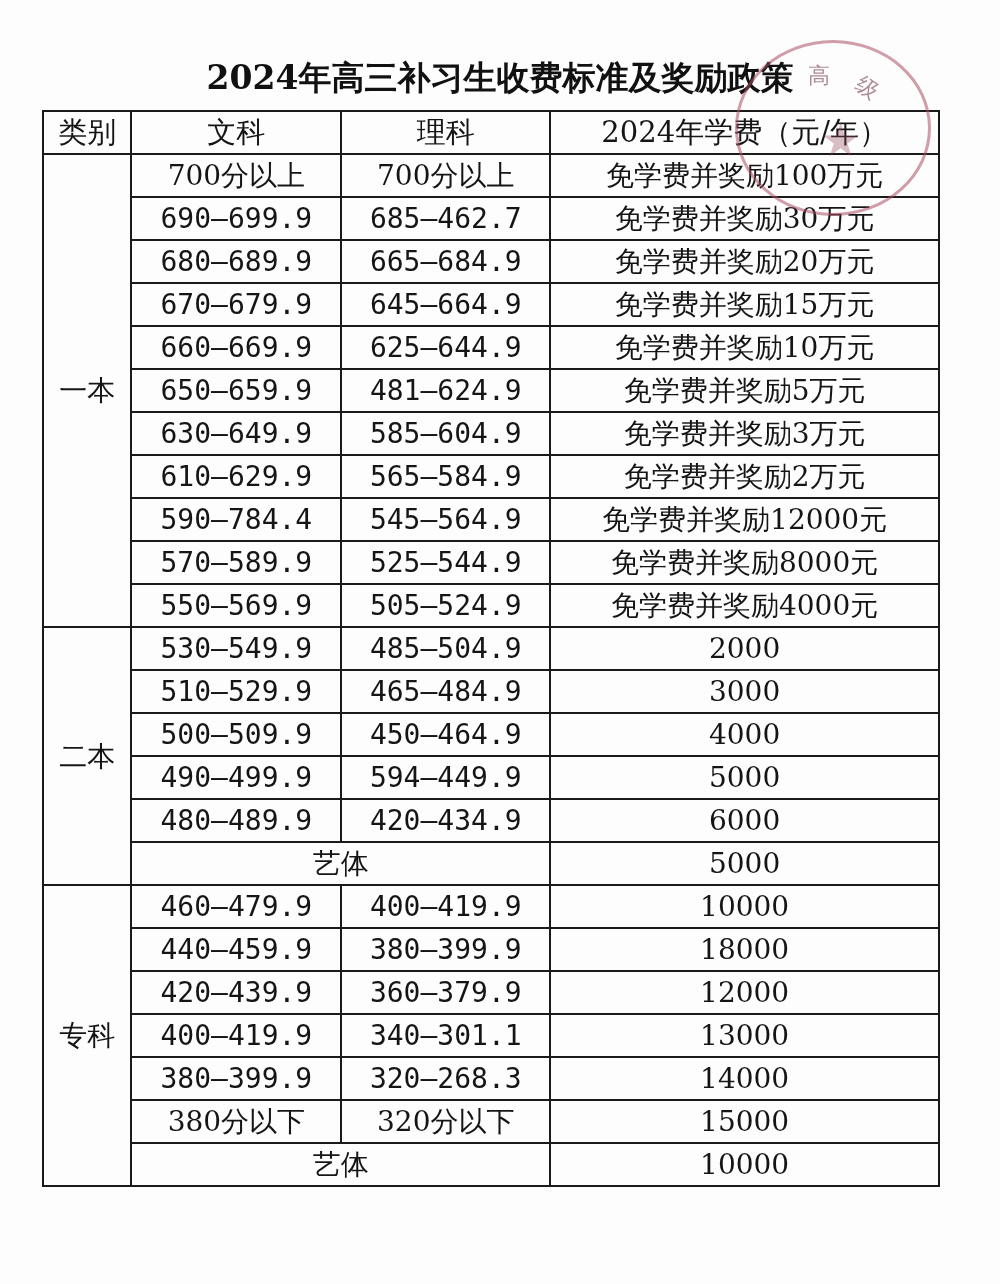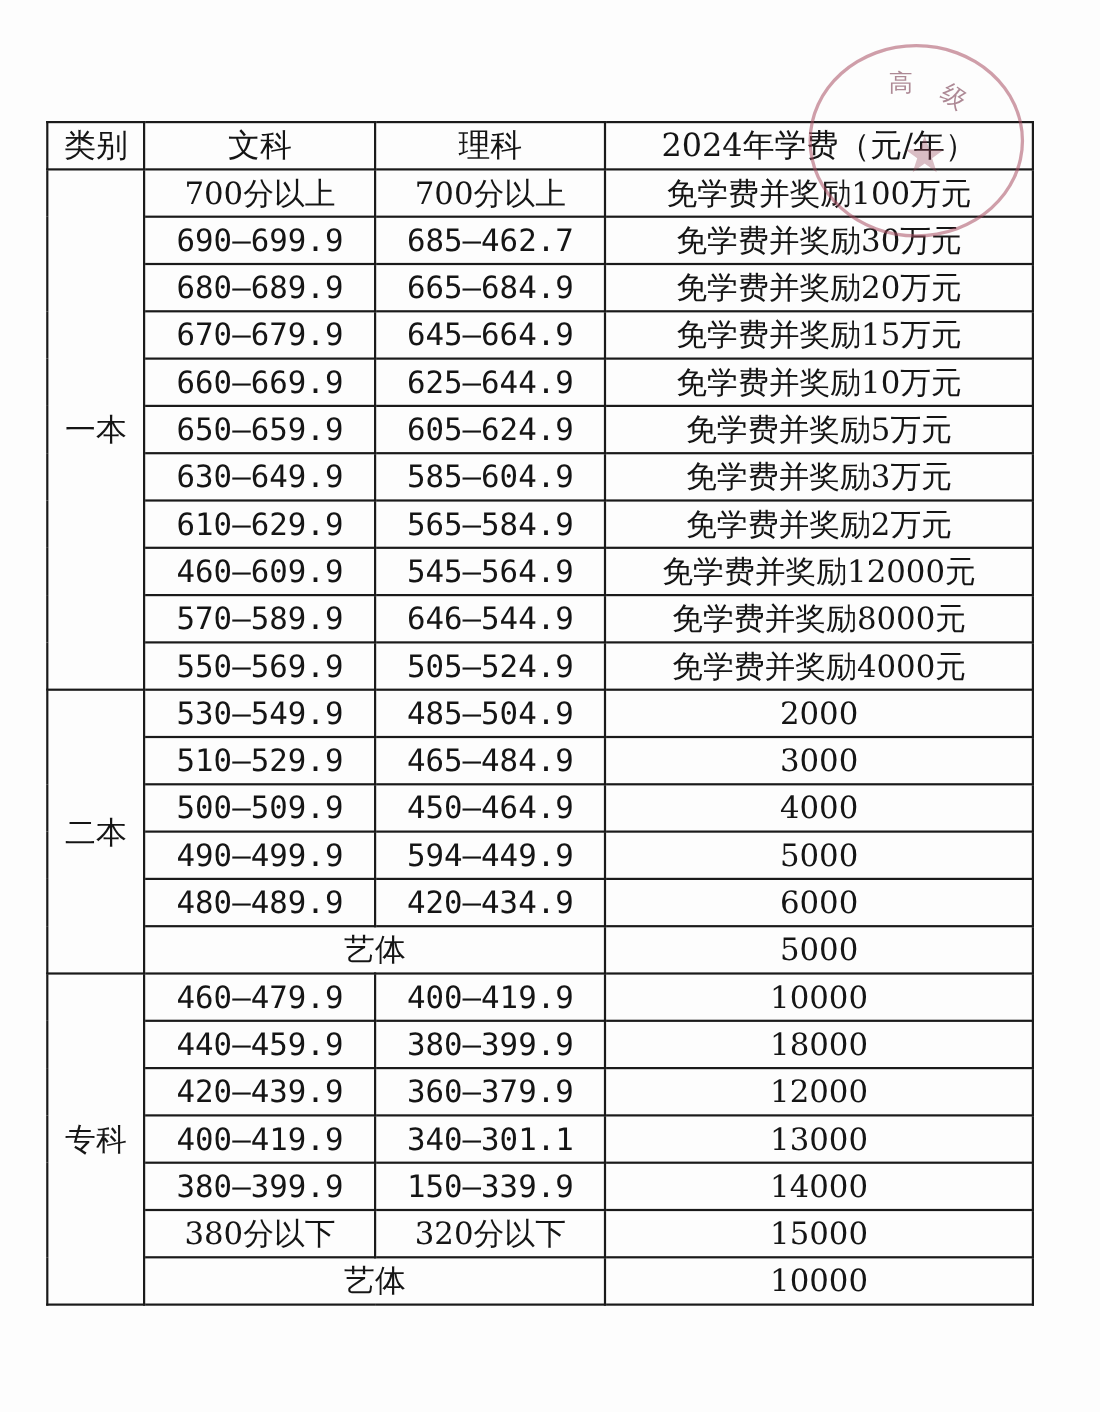--- a/index.html
+++ b/index.html
@@ -41,20 +41,21 @@
     }
     .stamp-star {
       position: absolute; left: 82px; top: 70px; font-size: 46px;
       color: rgba(150, 70, 90, 0.35); font-family: "DejaVu Sans", sans-serif;
     }
   </style>
 </head>
 <body>
 
 <div class="page">
+  <div class="title">2024年高三补习生收费标准及奖励政策</div>
 
   <table class="fees">
     <colgroup>
       <col class="c-cat">
         <col class="c-wen">
         <col class="c-li">
         <col class="c-fee">
     </colgroup>
     <thead>
       <tr>
@@ -87,41 +88,41 @@
         <td class="range">645—664.9</td>
         <td class="fee">免学费并奖励15万元</td>
       </tr>
       <tr>
         <td class="range">660—669.9</td>
         <td class="range">625—644.9</td>
         <td class="fee">免学费并奖励10万元</td>
       </tr>
       <tr>
         <td class="range">650—659.9</td>
-        <td class="range">605—624.9</td>
+        <td class="range">481—624.9</td>
         <td class="fee">免学费并奖励5万元</td>
       </tr>
       <tr>
         <td class="range">630—649.9</td>
         <td class="range">585—604.9</td>
         <td class="fee">免学费并奖励3万元</td>
       </tr>
       <tr>
         <td class="range">610—629.9</td>
         <td class="range">565—584.9</td>
         <td class="fee">免学费并奖励2万元</td>
       </tr>
       <tr>
-        <td class="range">460—609.9</td>
+        <td class="range">590—784.4</td>
         <td class="range">545—564.9</td>
         <td class="fee">免学费并奖励12000元</td>
       </tr>
       <tr>
         <td class="range">570—589.9</td>
-        <td class="range">646—544.9</td>
+        <td class="range">525—544.9</td>
         <td class="fee">免学费并奖励8000元</td>
       </tr>
       <tr>
         <td class="range">550—569.9</td>
         <td class="range">505—524.9</td>
         <td class="fee">免学费并奖励4000元</td>
       </tr>
 
       <tr>
         <td class="cat" rowspan="6">二本</td>
@@ -170,21 +171,21 @@
         <td class="range">360—379.9</td>
         <td class="fee">12000</td>
       </tr>
       <tr>
         <td class="range">400—419.9</td>
         <td class="range">340—301.1</td>
         <td class="fee">13000</td>
       </tr>
       <tr>
         <td class="range">380—399.9</td>
-        <td class="range">150—339.9</td>
+        <td class="range">320—268.3</td>
         <td class="fee">14000</td>
       </tr>
       <tr>
         <td>380分以下</td>
         <td>320分以下</td>
         <td class="fee">15000</td>
       </tr>
       <tr>
         <td colspan="2">艺体</td>
         <td class="fee">10000</td>

